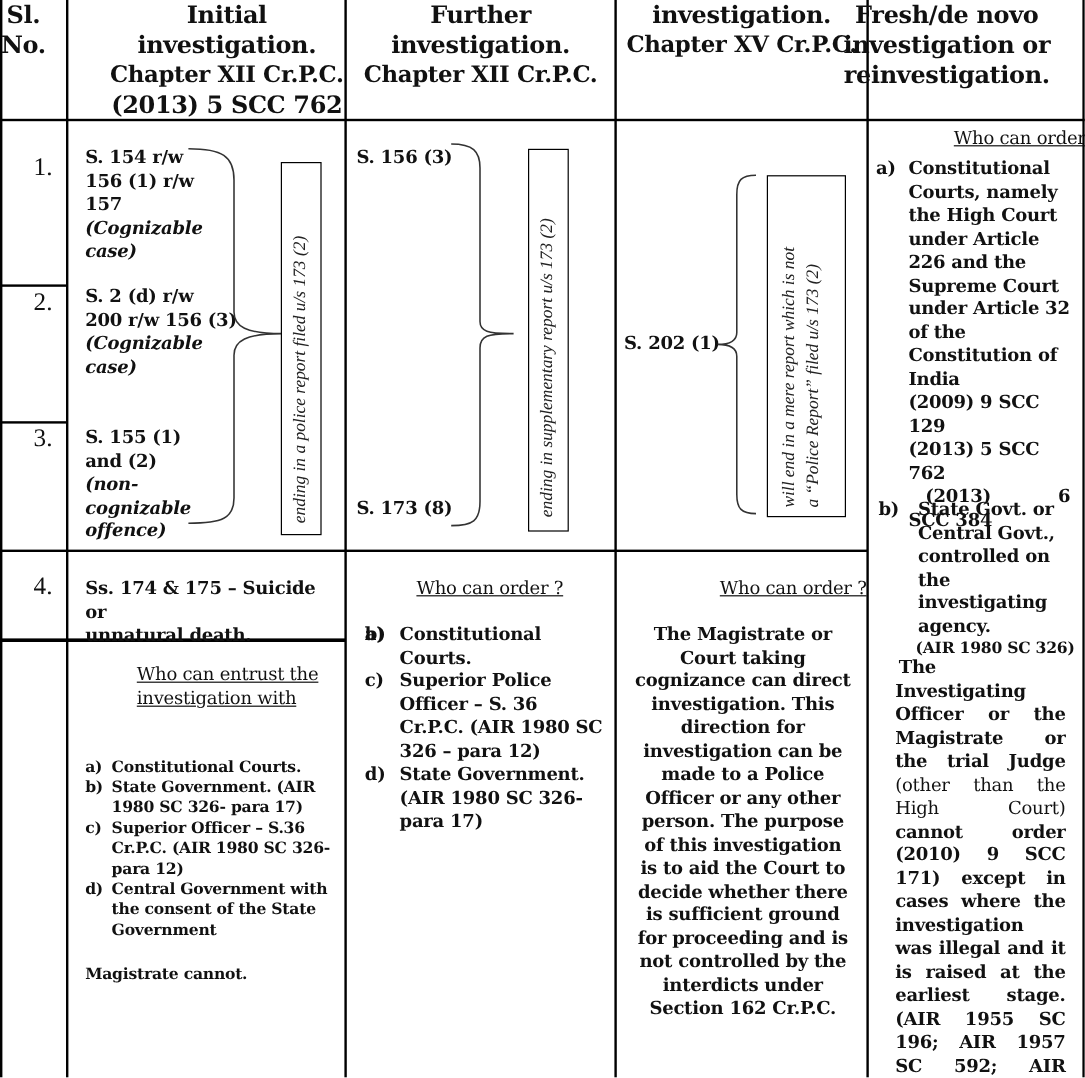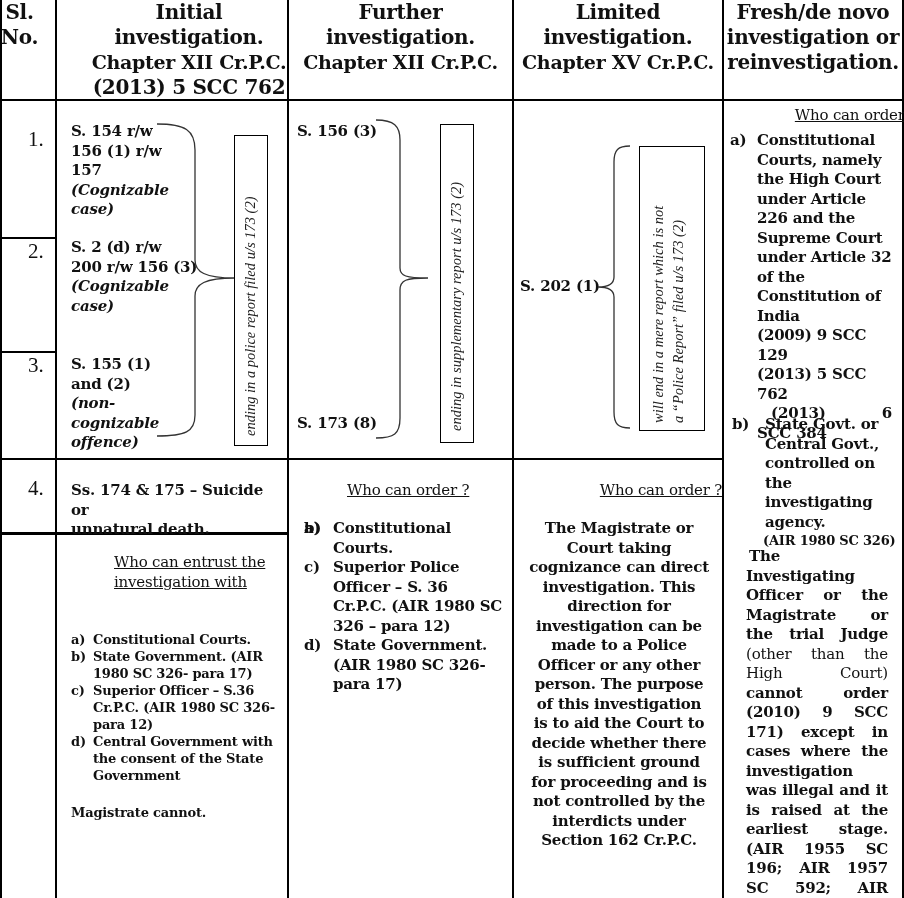--- a/index.html
+++ b/index.html
@@ -46,25 +46,24 @@
   <div>investigation.</div>
   <div style="font-size:19px;">Chapter XII  Cr.P.C.</div>
   <div>(2013) 5 SCC 762</div>
 </div>
 <div class="hdr" style="left:289px;top:0;width:223px;">
   <div>Further</div>
   <div>investigation.</div>
   <div style="font-size:19px;">Chapter XII Cr.P.C.</div>
 </div>
 <div class="hdr" style="left:514px;top:0;width:208px;">
-  <div>Limited</div>
   <div>investigation.</div>
   <div style="font-size:19px;">Chapter XV Cr.P.C.</div>
 </div>
-<div class="hdr" style="left:724px;top:0;width:178px;">
+<div class="hdr" style="left:700px;top:0;width:178px;">
   <div>Fresh/de novo</div>
   <div>investigation or</div>
   <div>reinvestigation.</div>
 </div>
 
 <div class="sl" style="left:28px;top:127px;">1.</div>
 <div class="sl" style="left:28px;top:239px;">2.</div>
 <div class="sl" style="left:28px;top:353px;">3.</div>
 <div class="sl" style="left:28px;top:476px;">4.</div>
 

